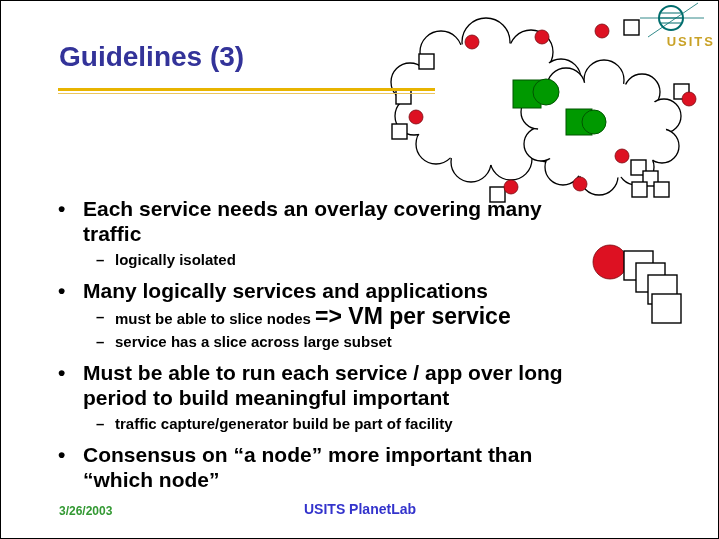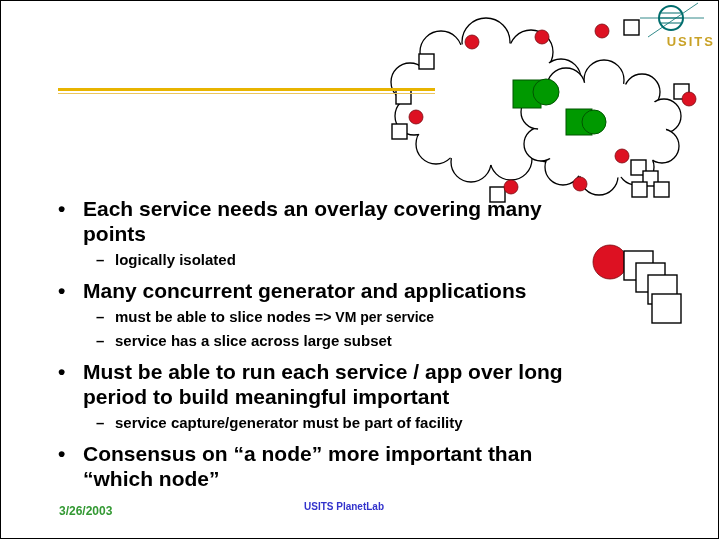--- a/index.html
+++ b/index.html
@@ -17,24 +17,24 @@
 
   .diagram { position:absolute; left:385px; top:3px; z-index:1; }
 
   .content { position:absolute; left:57px; top:186px; width:620px; z-index:2; }
   .b { display:flex; font-weight:bold; }
   .b .btext { white-space:pre-line; }
   .lvl1 { font-size:21px; line-height:25px; margin-top:9px; }
   .lvl1 .marker { width:25px; flex:none; }
   .lvl2 { font-size:15px; line-height:19px; margin:4px 0 4px 38px; }
   .lvl2 .marker { width:19px; flex:none; }
-  .emph { font-size:14px; }
+  .emph { font-size:23px; }
 
   .footer-date   { position:absolute; left:58px;  top:503px; font-size:12px; font-weight:bold; color:#339933; z-index:3;text-align:right; }
-  .footer-center { position:absolute; left:303px; top:500px; font-size:10px; font-weight:bold; color:#3333CC; z-index:3; }
+  .footer-center { position:absolute; left:303px; top:500px; font-size:14px; font-weight:bold; color:#3333CC; z-index:3; }
 
   .logo { position:absolute; right:0; top:0; width:78px; height:58px; z-index:4; }
   .logo-text {
     position:absolute; right:3px; top:33px;
     font-size:13px; font-weight:bold; letter-spacing:2px; color:#C9A227;
   }
 </style>
 </head>
 <body>
 
@@ -118,60 +118,61 @@
       <circle cx="224" cy="258" r="17" fill="#DD1122" stroke="#7A0A12" stroke-width="0.8"></circle>
       <g fill="#ffffff" stroke="#000" stroke-width="1.4">
         <rect x="238" y="247" width="29" height="29"></rect>
         <rect x="250" y="259" width="29" height="29"></rect>
         <rect x="262" y="271" width="29" height="29"></rect>
         <rect x="266" y="290" width="29" height="29"></rect>
       </g>
     </g>
   </svg>
 
+  <h1 class="title">Guidelines (3)</h1>
   <div class="rule"></div>
   <div class="rule2"></div>
 
   <div class="content">
 
     <div class="b lvl1">
       <span class="marker">•</span>
       <span class="btext">Each service needs an overlay covering many
-points</span>
+traffic</span>
     </div>
 
     <div class="b lvl2">
       <span class="marker">–</span>
       <span class="btext">logically isolated</span>
     </div>
 
     <div class="b lvl1">
       <span class="marker">•</span>
-      <span class="btext">Many concurrent generator and applications</span>
+      <span class="btext">Many logically services and applications</span>
     </div>
 
     <div class="b lvl2">
       <span class="marker">–</span>
       <span class="btext"><span>must be able to slice nodes </span><span class="emph">=&gt; VM per service</span></span>
     </div>
 
     <div class="b lvl2">
       <span class="marker">–</span>
       <span class="btext">service has a slice across large subset</span>
     </div>
 
     <div class="b lvl1">
       <span class="marker">•</span>
       <span class="btext">Must be able to run each service / app over long
 period to build meaningful important</span>
     </div>
 
     <div class="b lvl2">
       <span class="marker">–</span>
-      <span class="btext">service capture/generator must be part of facility</span>
+      <span class="btext">traffic capture/generator build be part of facility</span>
     </div>
 
     <div class="b lvl1">
       <span class="marker">•</span>
       <span class="btext">Consensus on “a node” more important than
 “which node”</span>
     </div>
 
   </div>
 

